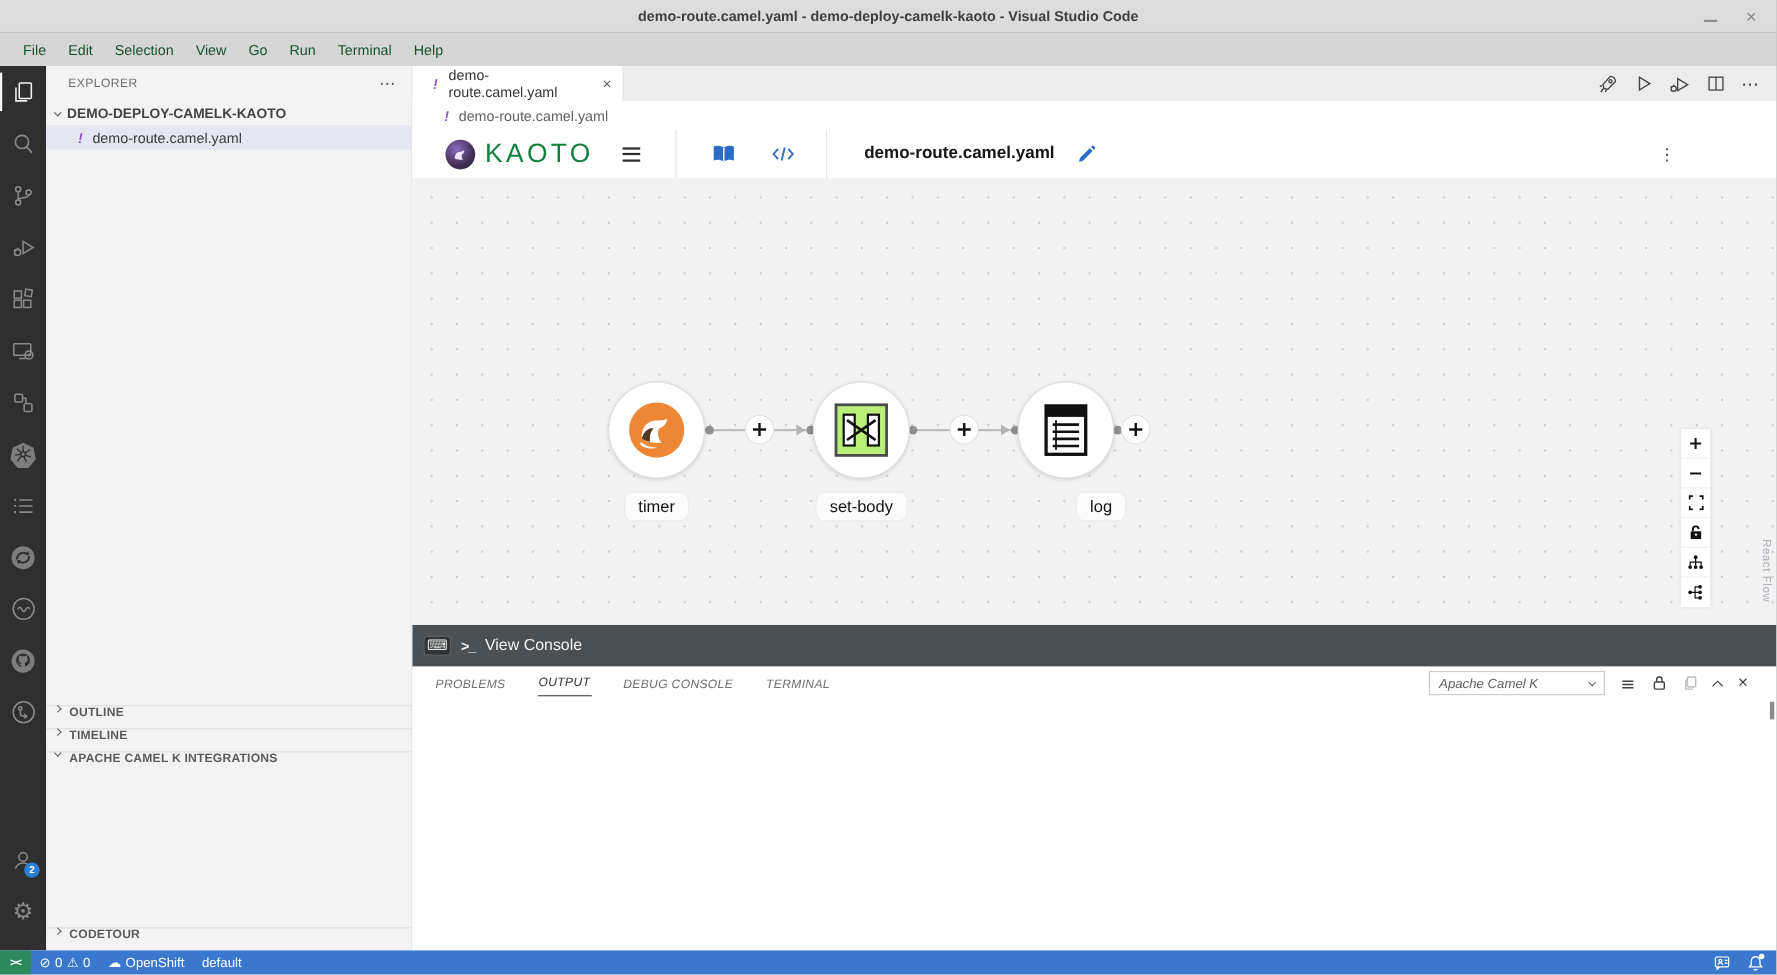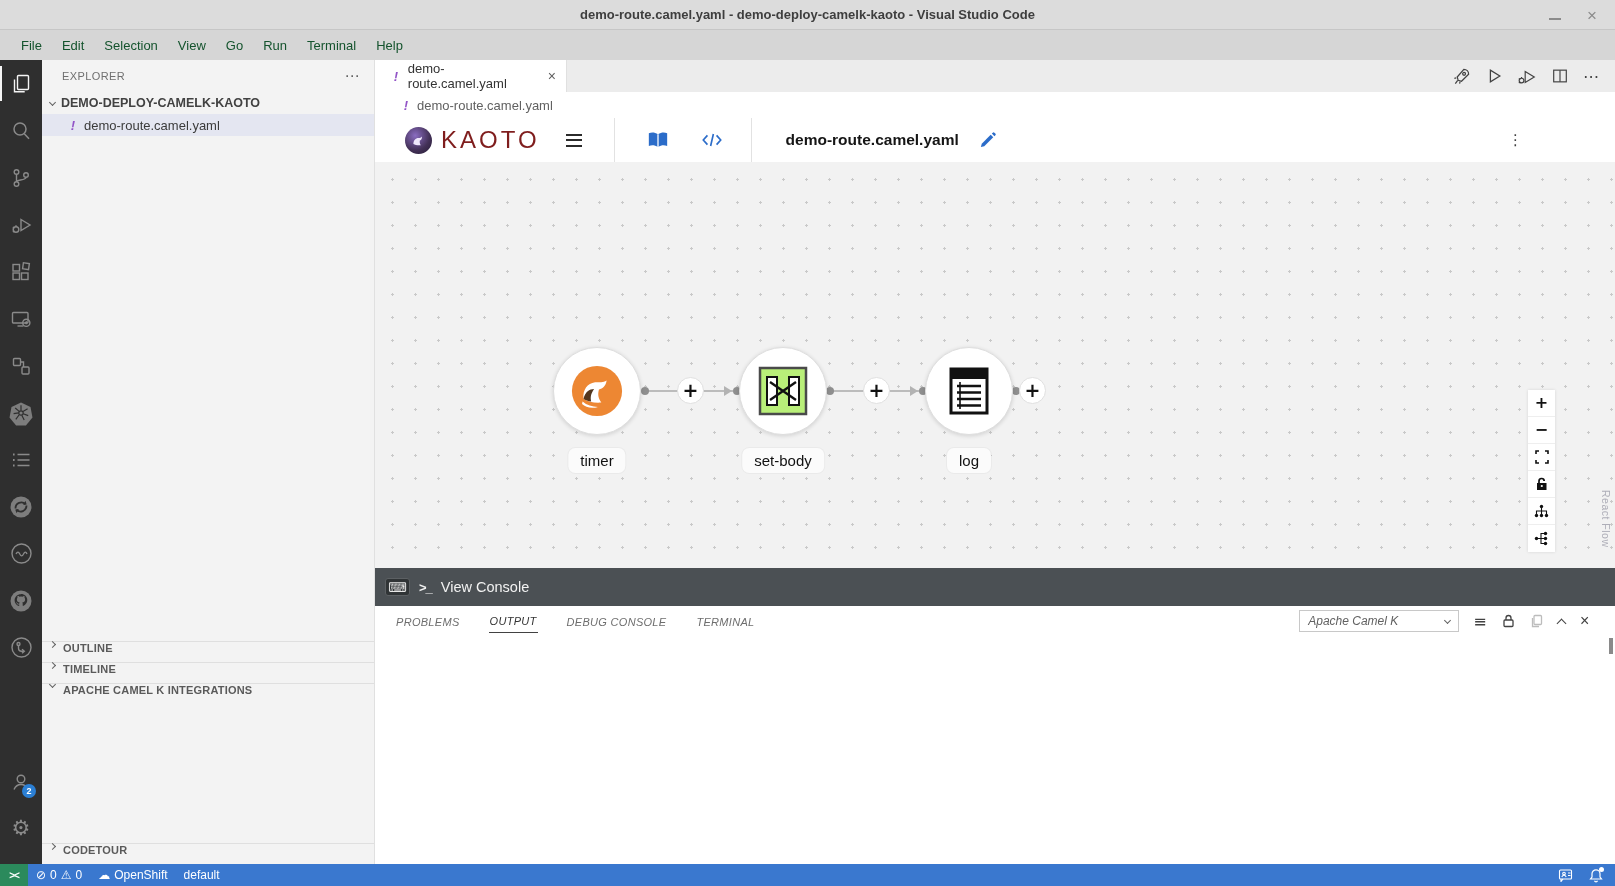--- a/index.html
+++ b/index.html
@@ -51,21 +51,21 @@
   .tab-name{color:#333;}
   .tab-close{margin-left:auto;color:#5f5f5f;font-size:14px;}
   .editor-actions{margin-left:auto;display:flex;align-items:center;gap:14px;padding-right:16px;color:#424242;}
   .editor-actions .more-glyph{font-size:16px;font-family:"DejaVu Sans",sans-serif;}
   .breadcrumb{height:26px;background:#fff;display:flex;align-items:center;gap:6px;padding-left:26px;color:#616161;}
 
   
   .kaoto-header{height:44px;background:#fff;display:flex;align-items:center;padding-left:30px;position:relative;}
   .kaoto-logo{width:27px;height:27px;border-radius:50%;background:radial-gradient(circle at 38% 32%,#8a6cc0,#433157 58%,#241a33 100%);
               display:flex;align-items:center;justify-content:center;}
-  .kaoto-brand{font-size:24px;letter-spacing:3px;color:#7f1d1d;margin-left:9px;font-weight:400;}
+  .kaoto-brand{font-size:24px;letter-spacing:3px;color:#15803d;margin-left:9px;font-weight:400;}
   .hamburger{margin-left:22px;display:flex;flex-direction:column;gap:3.5px;padding:4px;}
   .hamburger i{display:block;width:16px;height:2px;background:#2b2b2b;}
   .vdiv{width:1px;height:44px;background:#e2e2e2;margin-left:28px;}
   .kh-icon{margin-left:32px;color:#2b6cc9;}
   .kaoto-title{margin-left:34px;font-size:15.5px;font-weight:700;color:#151515;}
   .pencil{margin-left:20px;}
   .kebab{position:absolute;right:92px;top:50%;transform:translateY(-50%);color:#3f3f3f;font-size:15px;font-family:"DejaVu Sans",sans-serif;}
 
   
   .canvas{position:relative;height:406px;background:#f2f2f2;
@@ -396,21 +396,21 @@
           <svg width="50" height="50" viewBox="0 0 50 50">
             <rect x="7" y="3" width="36" height="44" fill="#fff" stroke="#111" stroke-width="3"></rect>
             <rect x="7" y="3" width="36" height="10" fill="#111"></rect>
             <path d="M13 20h24M13 26.5h24M13 33h24M13 39.5h24" stroke="#111" stroke-width="2.4"></path>
             <path d="M16 16v27" stroke="#111" stroke-width="1.6"></path>
             </svg>
         </div>
 
         <div class="node-label" style="left:222px;">timer</div>
         <div class="node-label" style="left:408px;">set-body</div>
-        <div class="node-label" style="left:594px;">log</div>
+        <div class="node-label" style="left:626px;">log</div>
 
         <div class="rf-controls">
           <div class="rf-btn">
               <span class="rf-glyph">+</span>
             </div>
           <div class="rf-btn">
               <span class="rf-glyph">−</span>
             </div>
           <div class="rf-btn">
             <svg width="14" height="14" viewBox="0 0 14 14" fill="none" stroke="#111" stroke-width="1.6">

